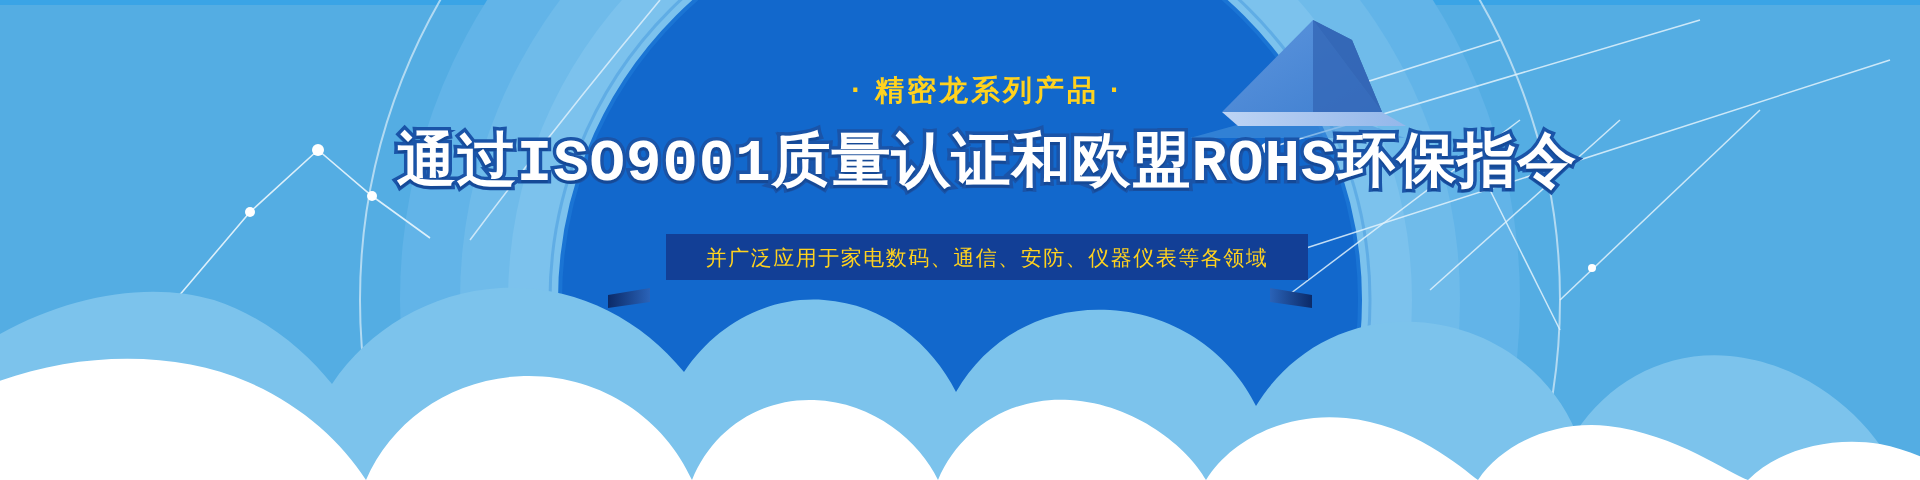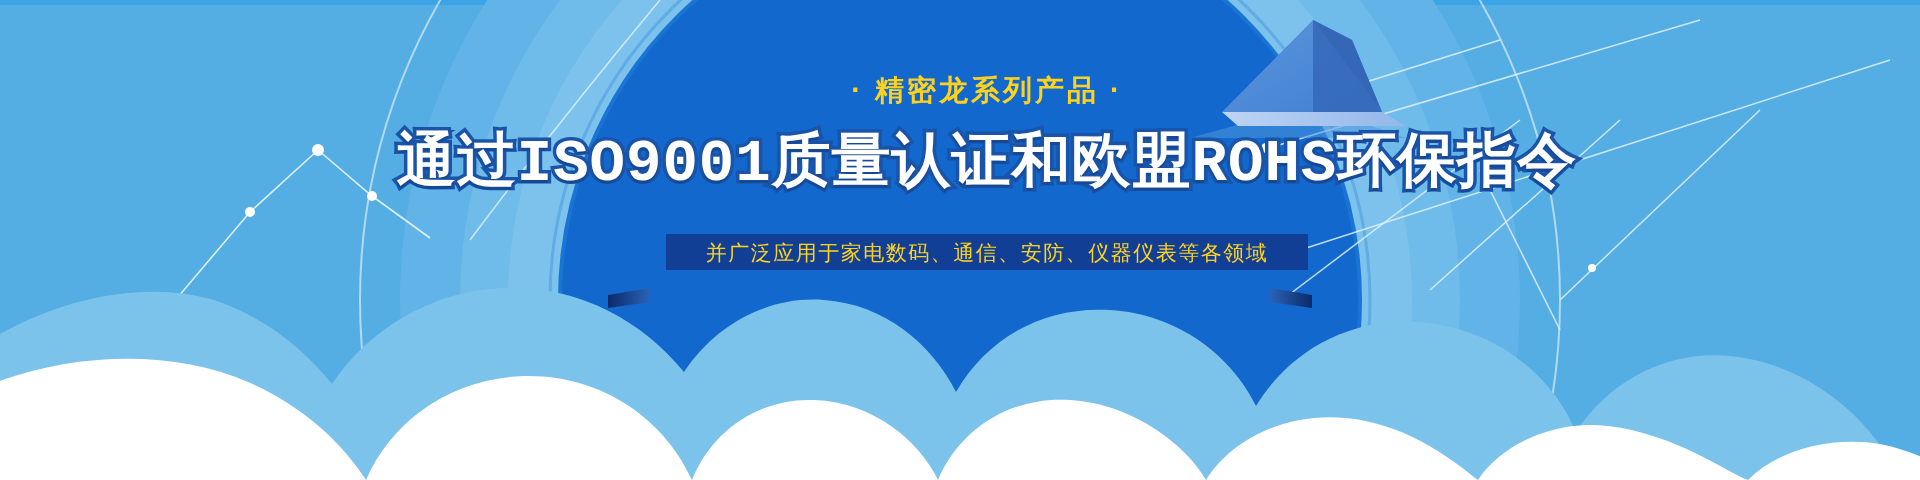--- a/index.html
+++ b/index.html
@@ -57,21 +57,21 @@
     text-shadow: 0 3px 0 rgba(10,50,110,0.30);
     font-family: Liberation Mono, monospace;
   }
   .ribbon-wrap {
     position: relative;
     margin-top: 36px;
     height: 46px;
   }
   .ribbon-main {
     position: relative;
-    height: 36px;
+    height: 46px;
     background: #123f96;
     display: flex;
     align-items: center;
     justify-content: center;
     padding: 0 40px;
     box-sizing: border-box;
     z-index: 3;
   }
   .ribbon-text {
     color: #ffd21e;

